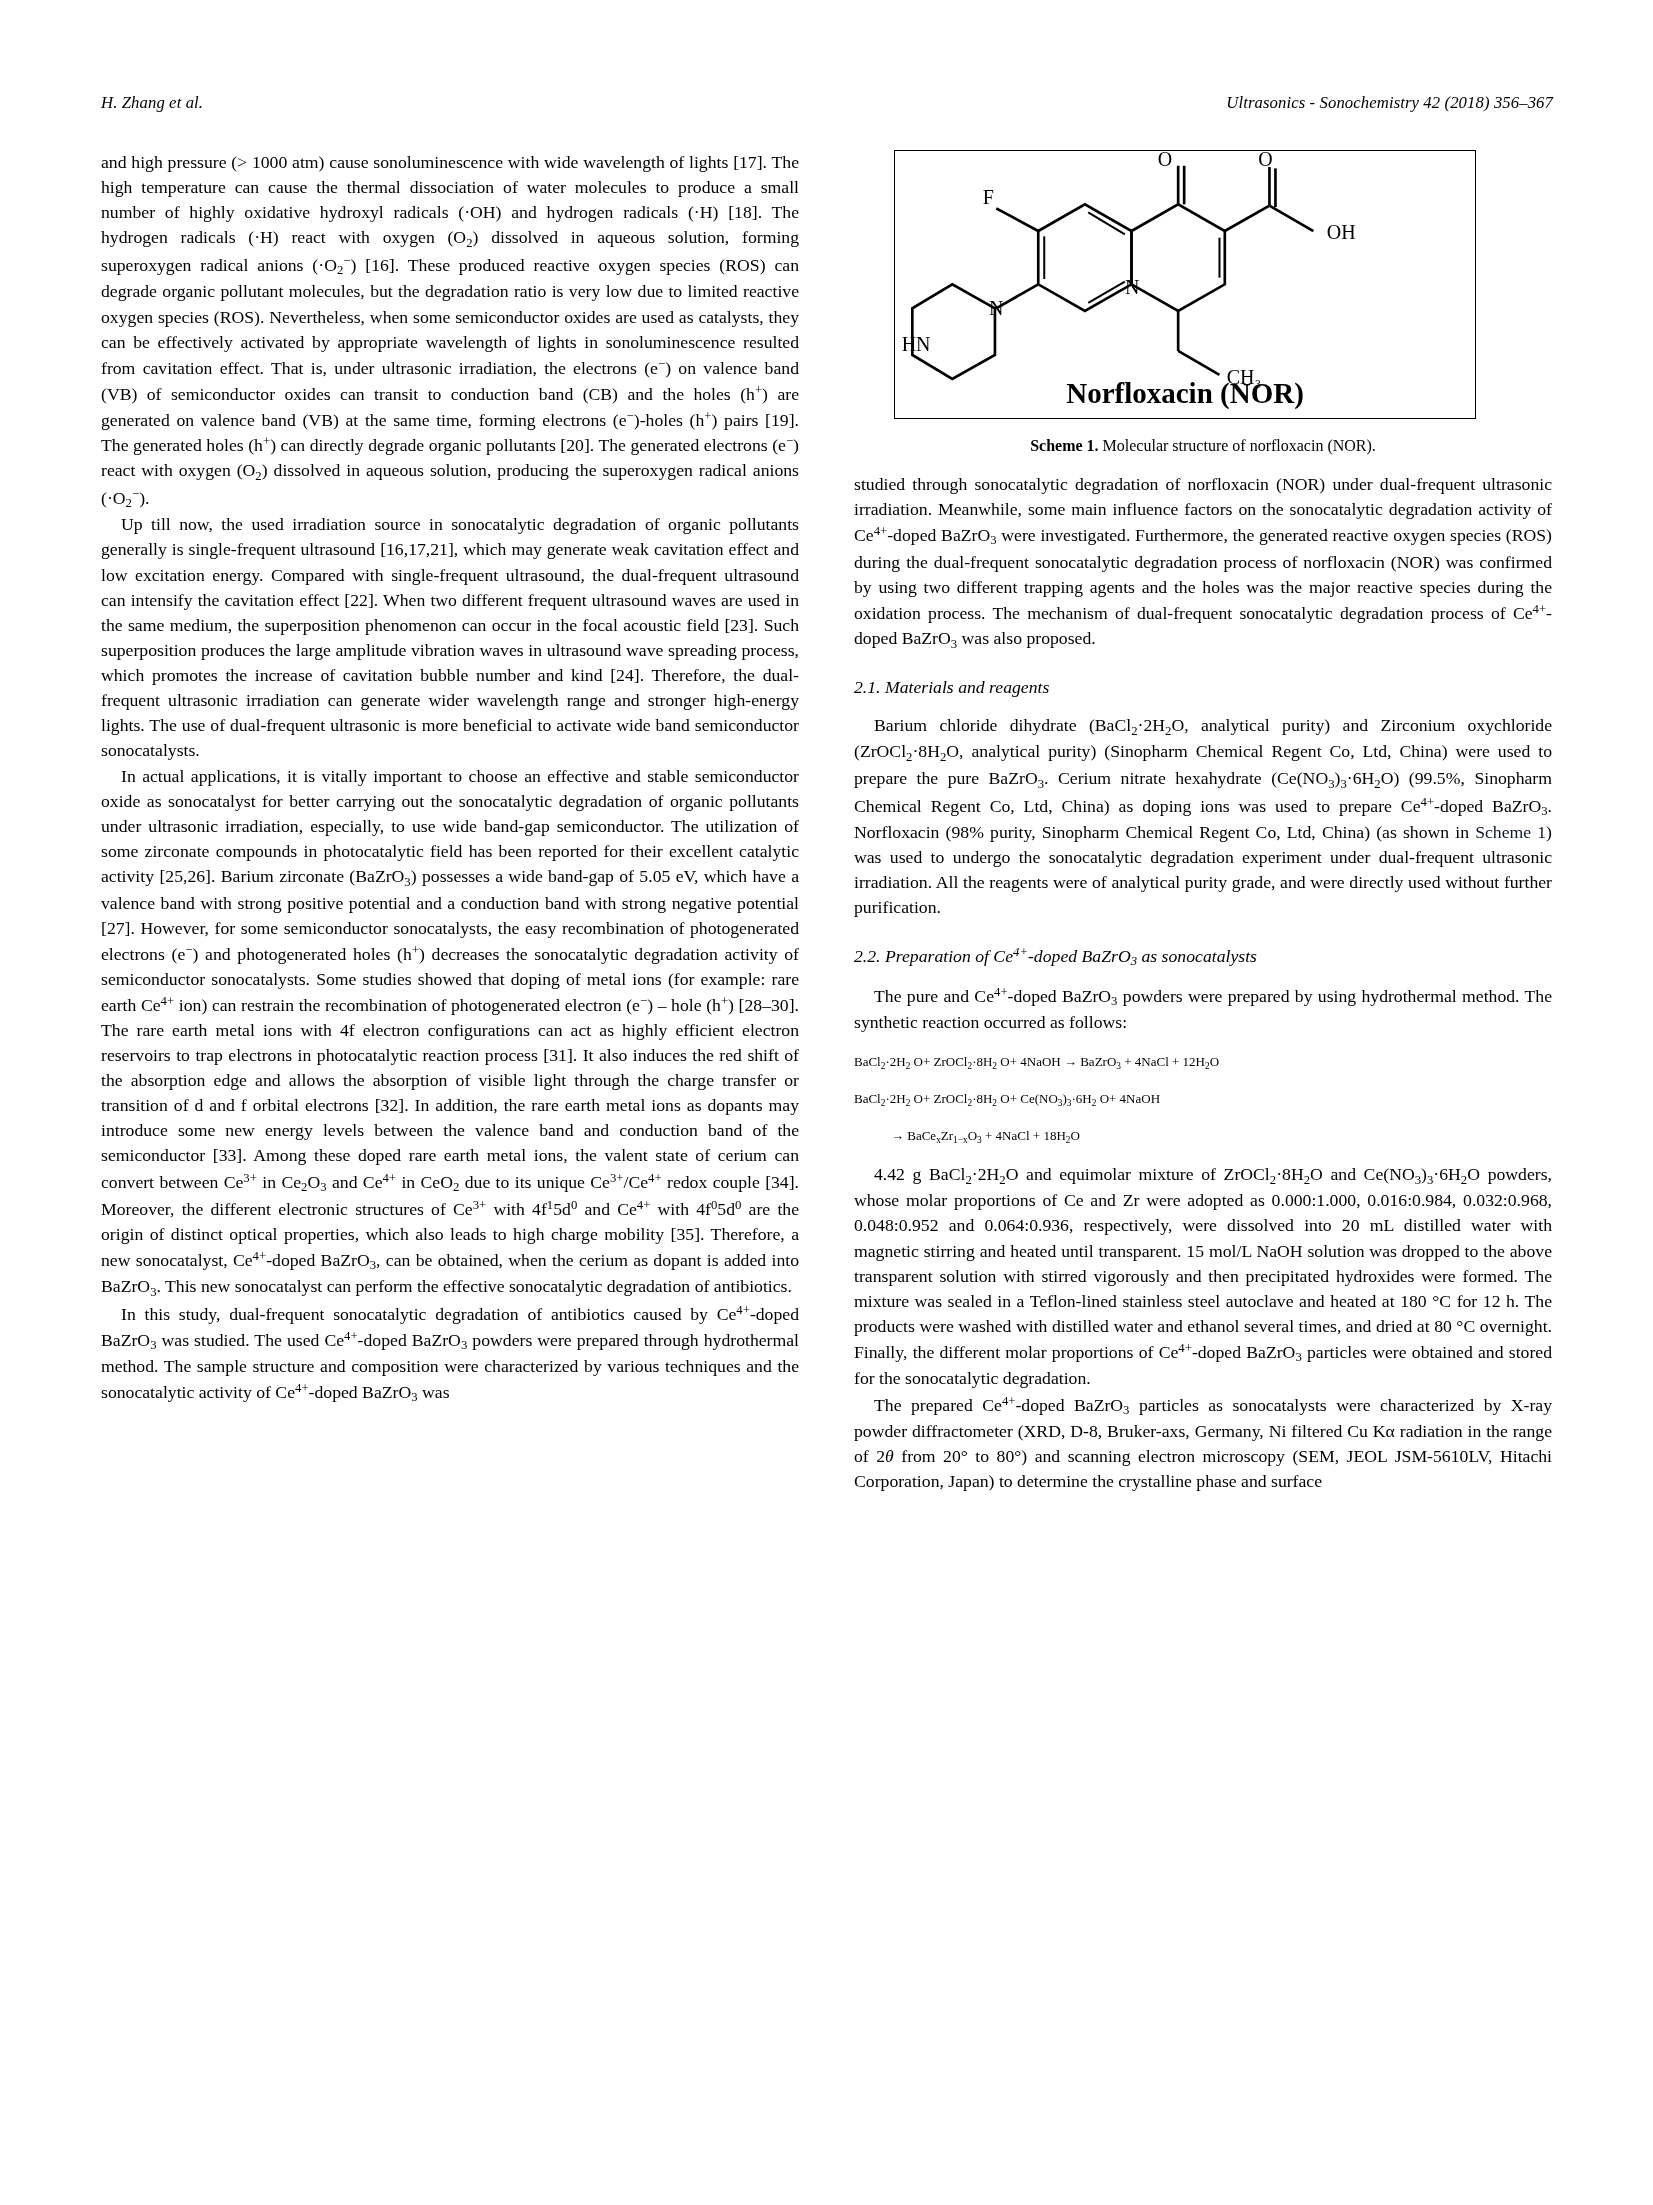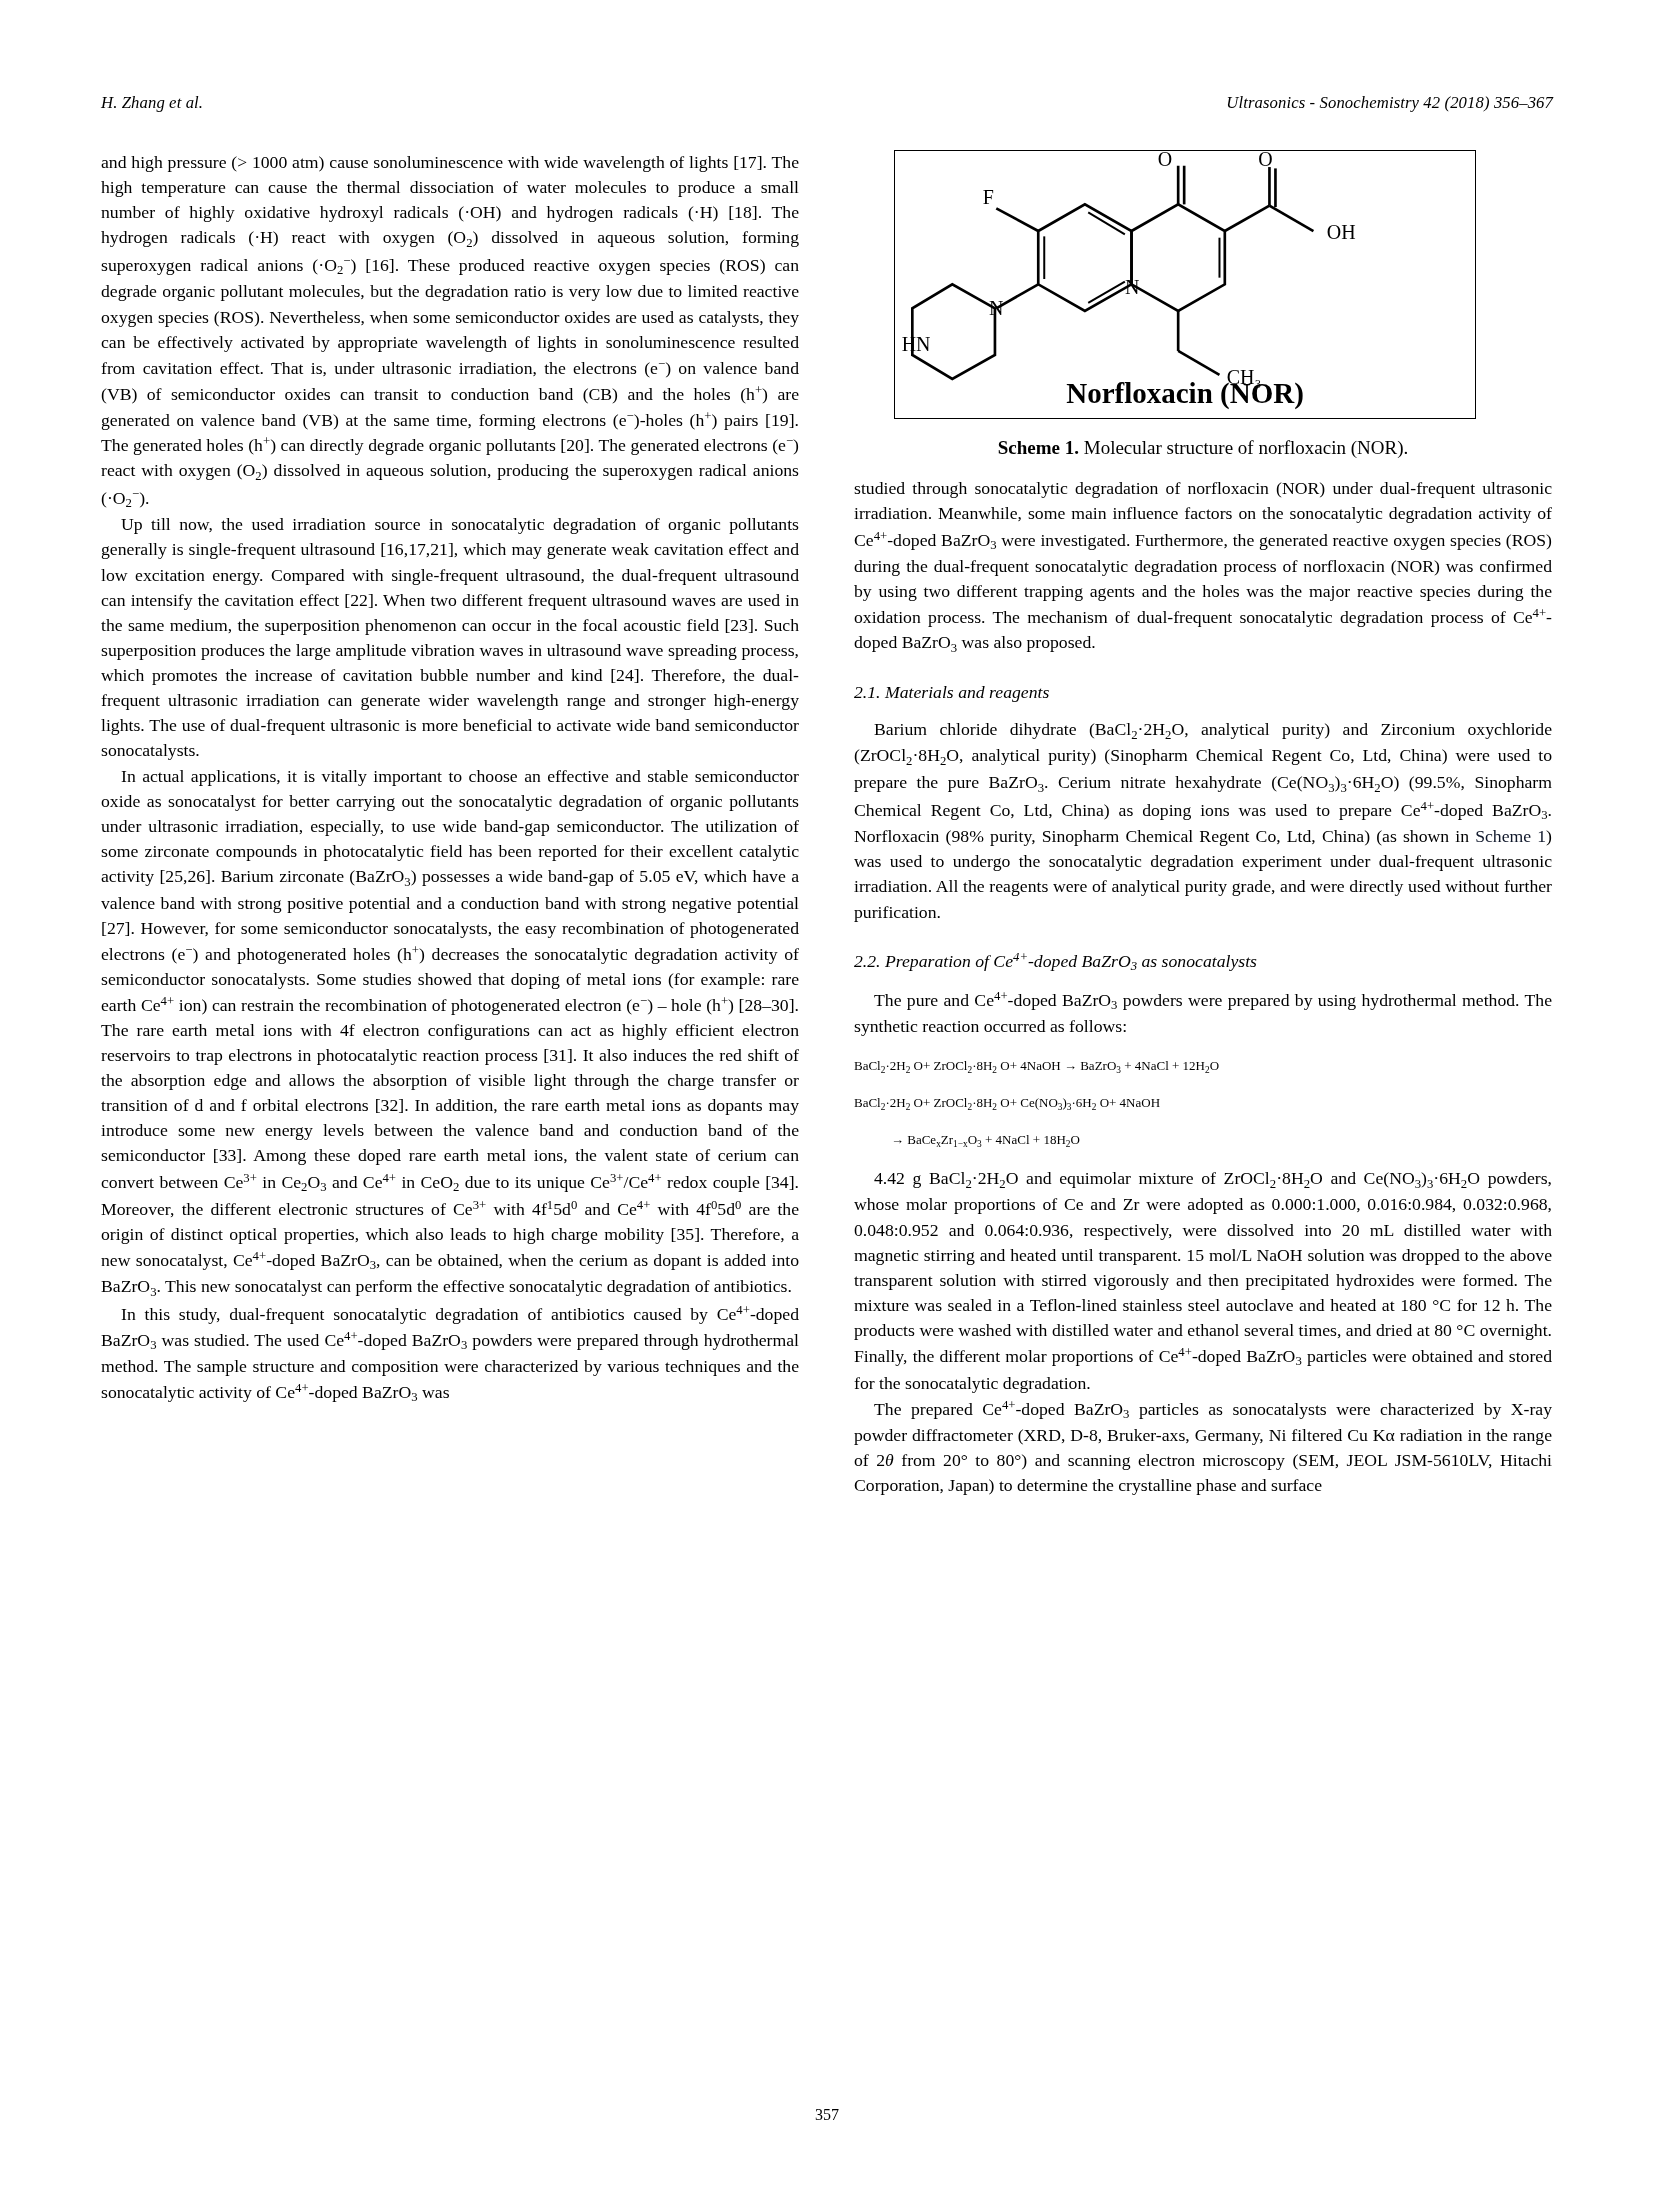--- a/index.html
+++ b/index.html
@@ -67,21 +67,21 @@
   .scheme-box {
     border: 1.3px solid #000;
     width: 580px;
     height: 267px;
     margin: 0 auto 0 40px;
     position: relative;
     background: #fff;
   }
   .scheme-caption {
     margin-top: 16px;
-    font-size: 19px;
+    font-size: 16px;
     text-align: center;
     line-height: 1.4;
   }
   .scheme-caption b { font-weight: bold; }
 
   .sect-h {
     font-size: 18.7px;
     font-weight: bold;
     margin: 25px 0 13.3px 0;
   }
@@ -216,15 +216,14 @@
       <div class="gap"></div>
 
       <p class="indent">4.42 g BaCl<sub>2</sub>·2H<sub>2</sub>O and equimolar mixture of ZrOCl<sub>2</sub>·8H<sub>2</sub>O and Ce(NO<sub>3</sub>)<sub>3</sub>·6H<sub>2</sub>O powders, whose molar proportions of Ce and Zr were adopted as 0.000:1.000, 0.016:0.984, 0.032:0.968, 0.048:0.952 and 0.064:0.936, respectively, were dissolved into 20 mL distilled water with magnetic stirring and heated until transparent. 15 mol/L NaOH solution was dropped to the above transparent solution with stirred vigorously and then precipitated hydroxides were formed. The mixture was sealed in a Teflon-lined stainless steel autoclave and heated at 180 °C for 12 h. The products were washed with distilled water and ethanol several times, and dried at 80 °C overnight. Finally, the different molar proportions of Ce<sup>4+</sup>-doped BaZrO<sub>3</sub> particles were obtained and stored for the sonocatalytic degradation.</p>
 
 
       <p class="indent">The prepared Ce<sup>4+</sup>-doped BaZrO<sub>3</sub> particles as sonocatalysts were characterized by X-ray powder diffractometer (XRD, D-8, Bruker-axs, Germany, Ni filtered Cu Kα radiation in the range of 2<i>θ</i> from 20° to 80°) and scanning electron microscopy (SEM, JEOL JSM-5610LV, Hitachi Corporation, Japan) to determine the crystalline phase and surface</p>
 
     </div>
   </div>
 
-  <div class="pagenum">357</div>
 </div>
 
 
 </body></html>

